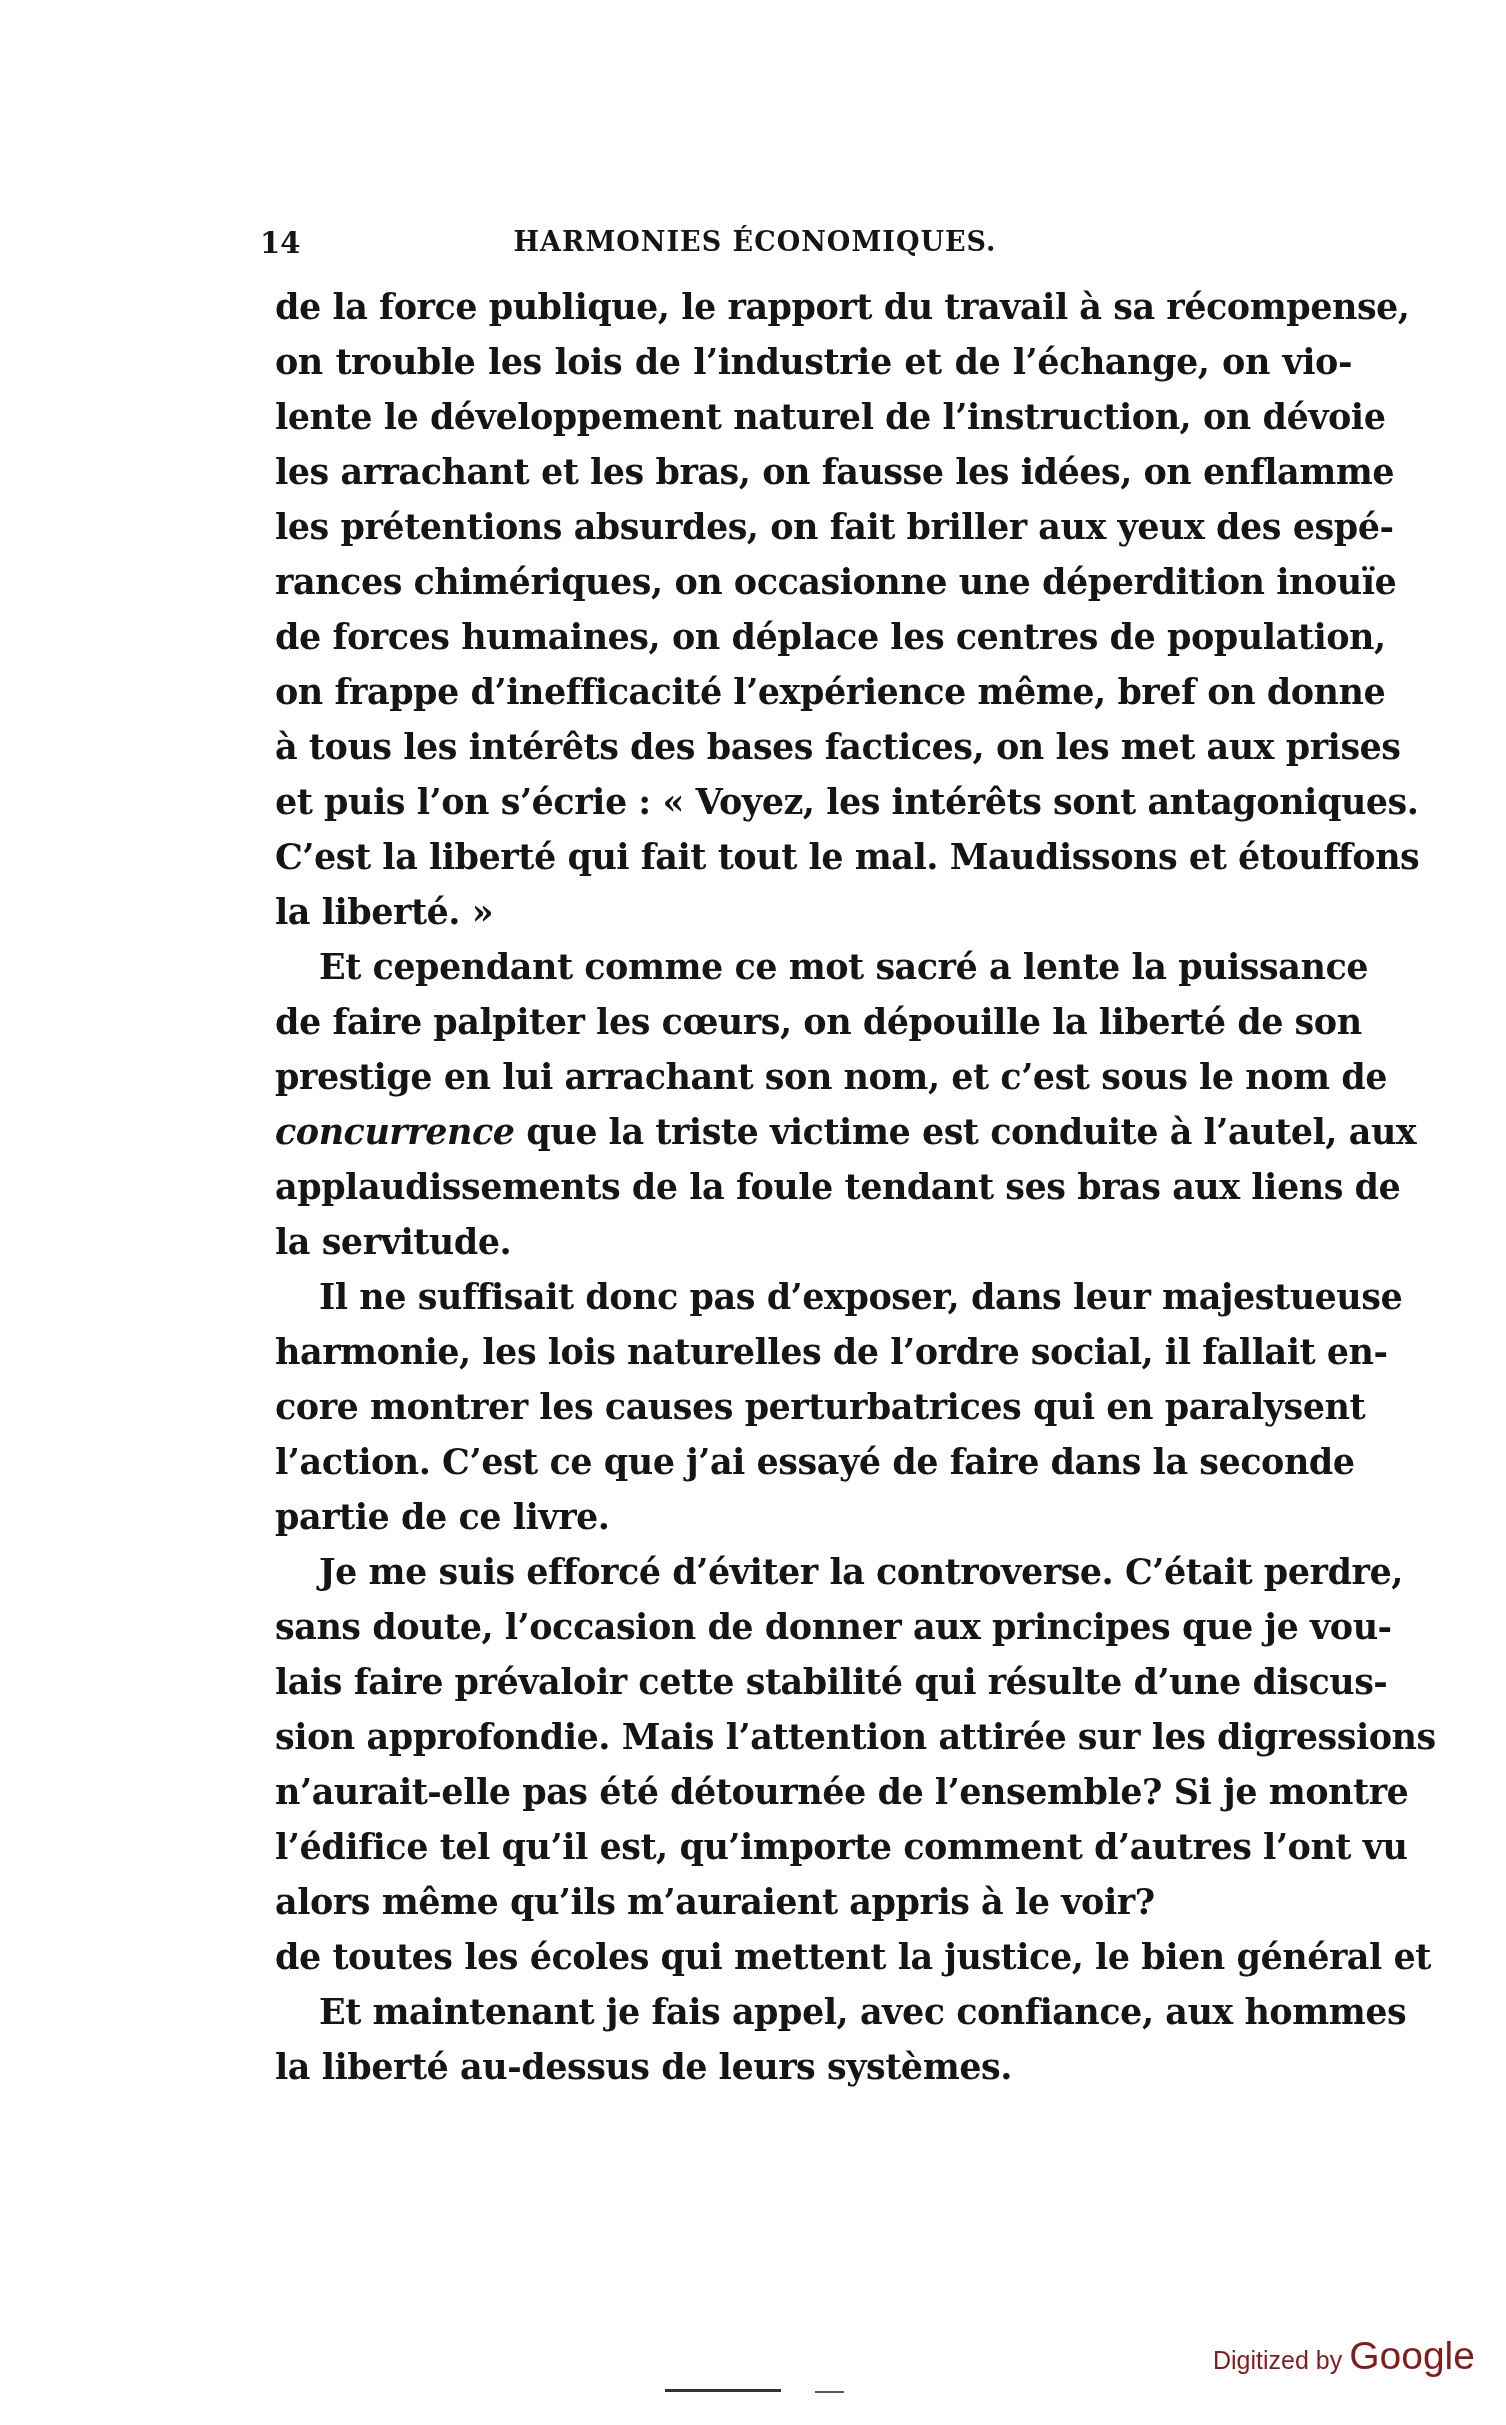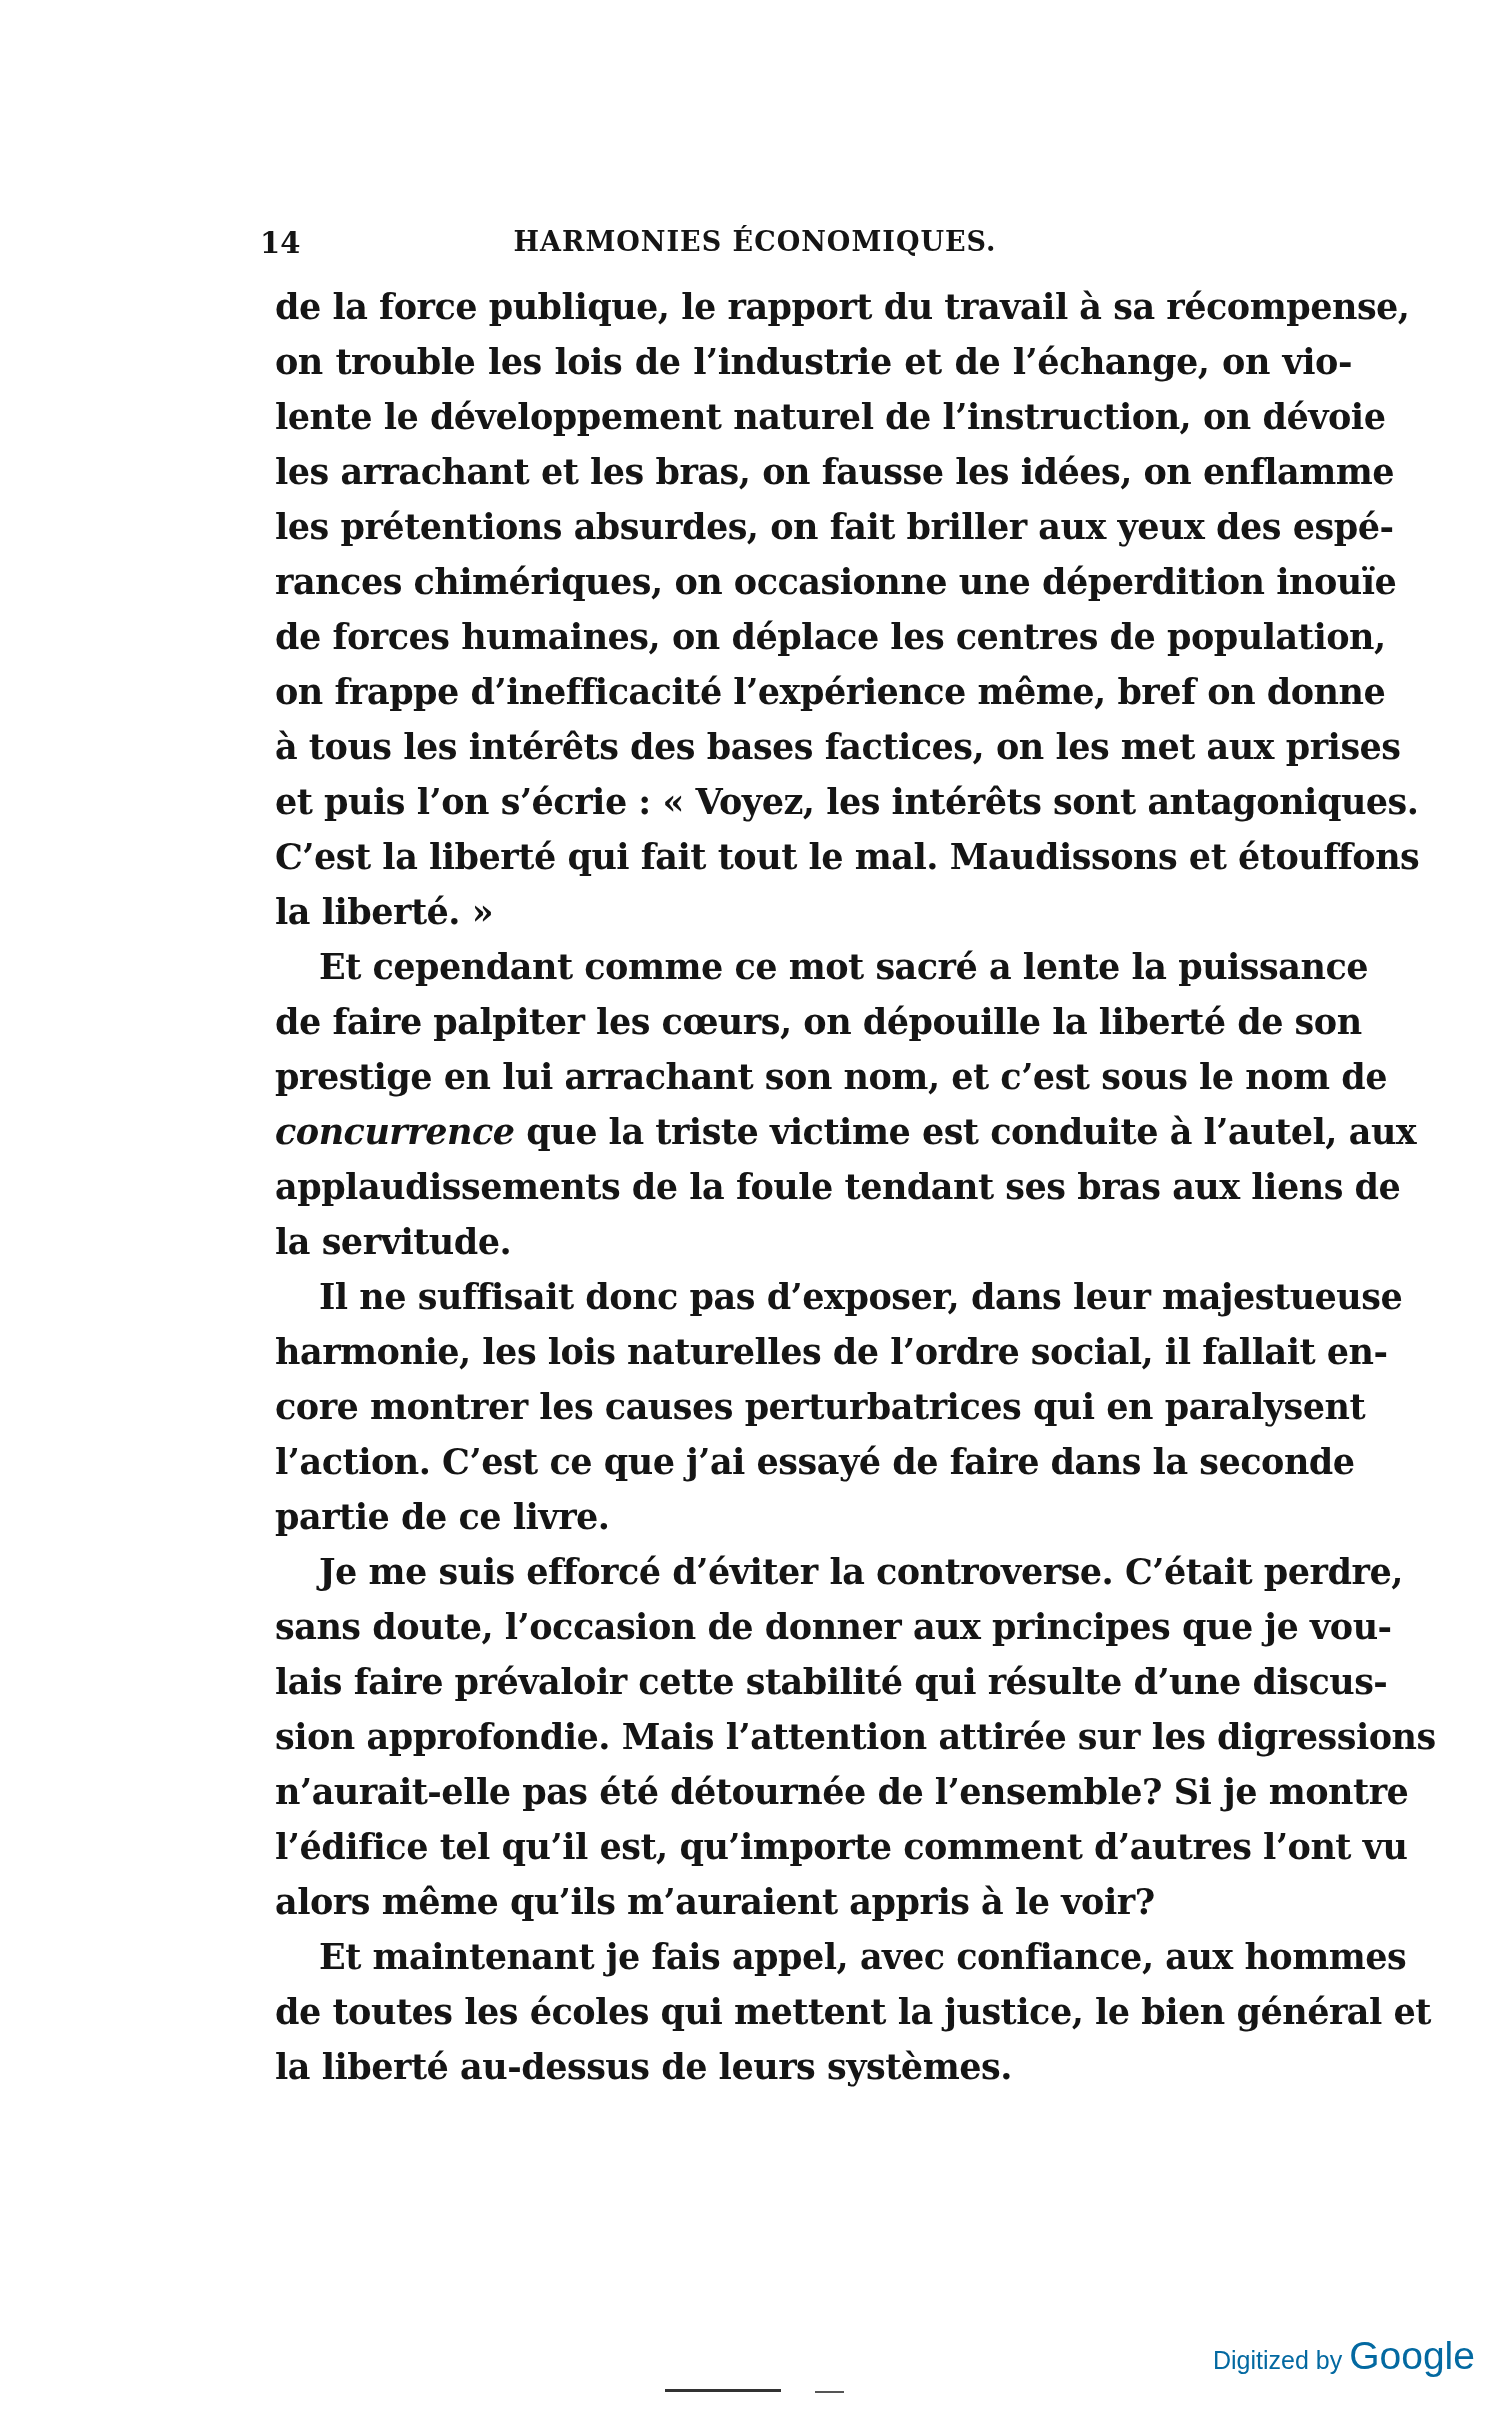--- a/index.html
+++ b/index.html
@@ -6,21 +6,21 @@
   body{width:1507px;height:2426px;position:relative;overflow:hidden;font-family:"DejaVu Serif","Liberation Serif",serif;color:#151515;}
   .page-no{position:absolute;left:260px;top:226px;font-size:29px;font-weight:bold;text-align:right;}
   .running{position:absolute;left:0;width:1471px;top:226px;text-align:center;font-size:27px;font-weight:bold;letter-spacing:1px;padding-left:39px;box-sizing:border-box;}
   .body{position:absolute;left:275px;top:279px;width:1077px;}
   .line{font-size:35px;line-height:55px;height:55px;white-space:nowrap;font-weight:bold;text-align:justify;text-align-last:justify;letter-spacing:-0.5px;}
   .line.last{text-align-last:left;}
   .line.indent{padding-left:44px;}
   .ital{font-style:italic;}
   .rule{position:absolute;left:665px;top:2389px;width:116px;height:2.9px;background:#333;}
   .rule2{position:absolute;left:815px;top:2391px;width:29px;height:1.9px;background:#555;}
-  .wm{position:absolute;left:1213px;top:2334px;font-family:"Liberation Sans",sans-serif;color:#0369a1;font-size:25px;}
+  .wm{position:absolute;left:1213px;top:2334px;font-family:"Liberation Sans",sans-serif;color:#7f1d1d;font-size:25px;}
   .wm .g{font-size:39px;}
 </style>
 </head>
 <body>
 
 <div class="page-no">14</div>
 <div class="running">HARMONIES ÉCONOMIQUES.</div>
 
 <div class="body">
   <div class="line">de la force publique, le rapport du travail à sa récompense,</div>
@@ -50,21 +50,21 @@
   <div class="line last">partie de ce livre.</div>
 
   <div class="line indent">Je me suis efforcé d’éviter la controverse. C’était perdre,</div>
   <div class="line">sans doute, l’occasion de donner aux principes que je vou-</div>
   <div class="line">lais faire prévaloir cette stabilité qui résulte d’une discus-</div>
   <div class="line">sion approfondie. Mais l’attention attirée sur les digressions</div>
   <div class="line">n’aurait-elle pas été détournée de l’ensemble? Si je montre</div>
   <div class="line">l’édifice tel qu’il est, qu’importe comment d’autres l’ont vu</div>
   <div class="line last">alors même qu’ils m’auraient appris à le voir?</div>
 
+  <div class="line">de toutes les écoles qui mettent la justice, le bien général et</div>
   <div class="line indent">Et maintenant je fais appel, avec confiance, aux hommes</div>
-  <div class="line">de toutes les écoles qui mettent la justice, le bien général et</div>
   <div class="line last">la liberté au-dessus de leurs systèmes.</div>
 </div>
 
 <div class="rule"></div>
 <div class="rule2"></div>
 <div class="wm"><span>Digitized by </span><span class="g">Google</span></div>
 
 
 </body></html>

